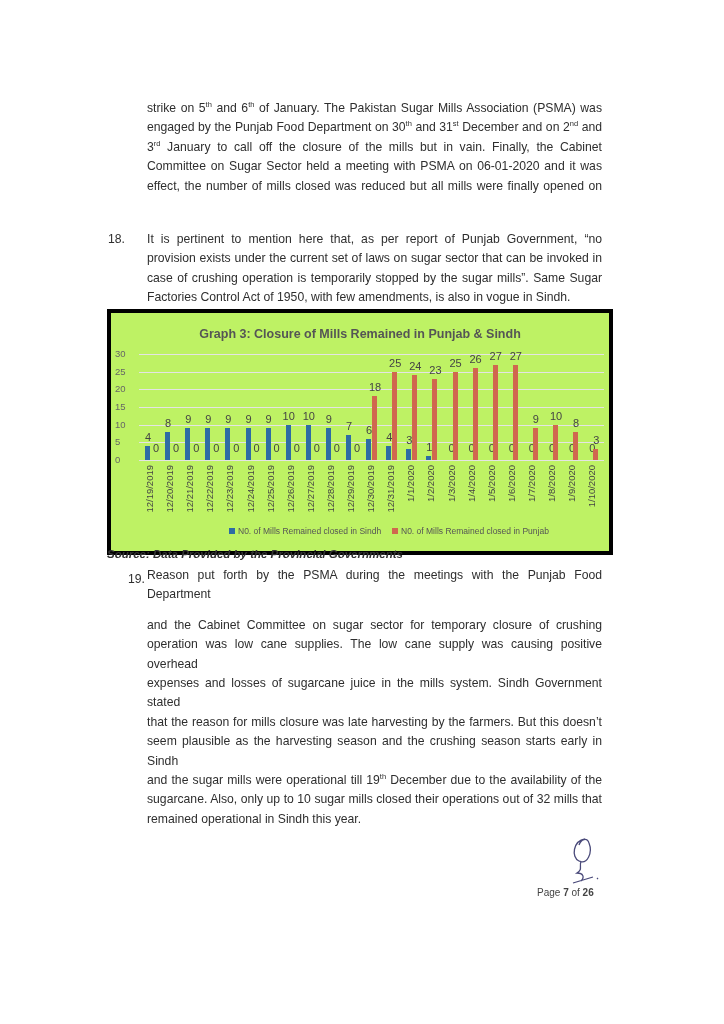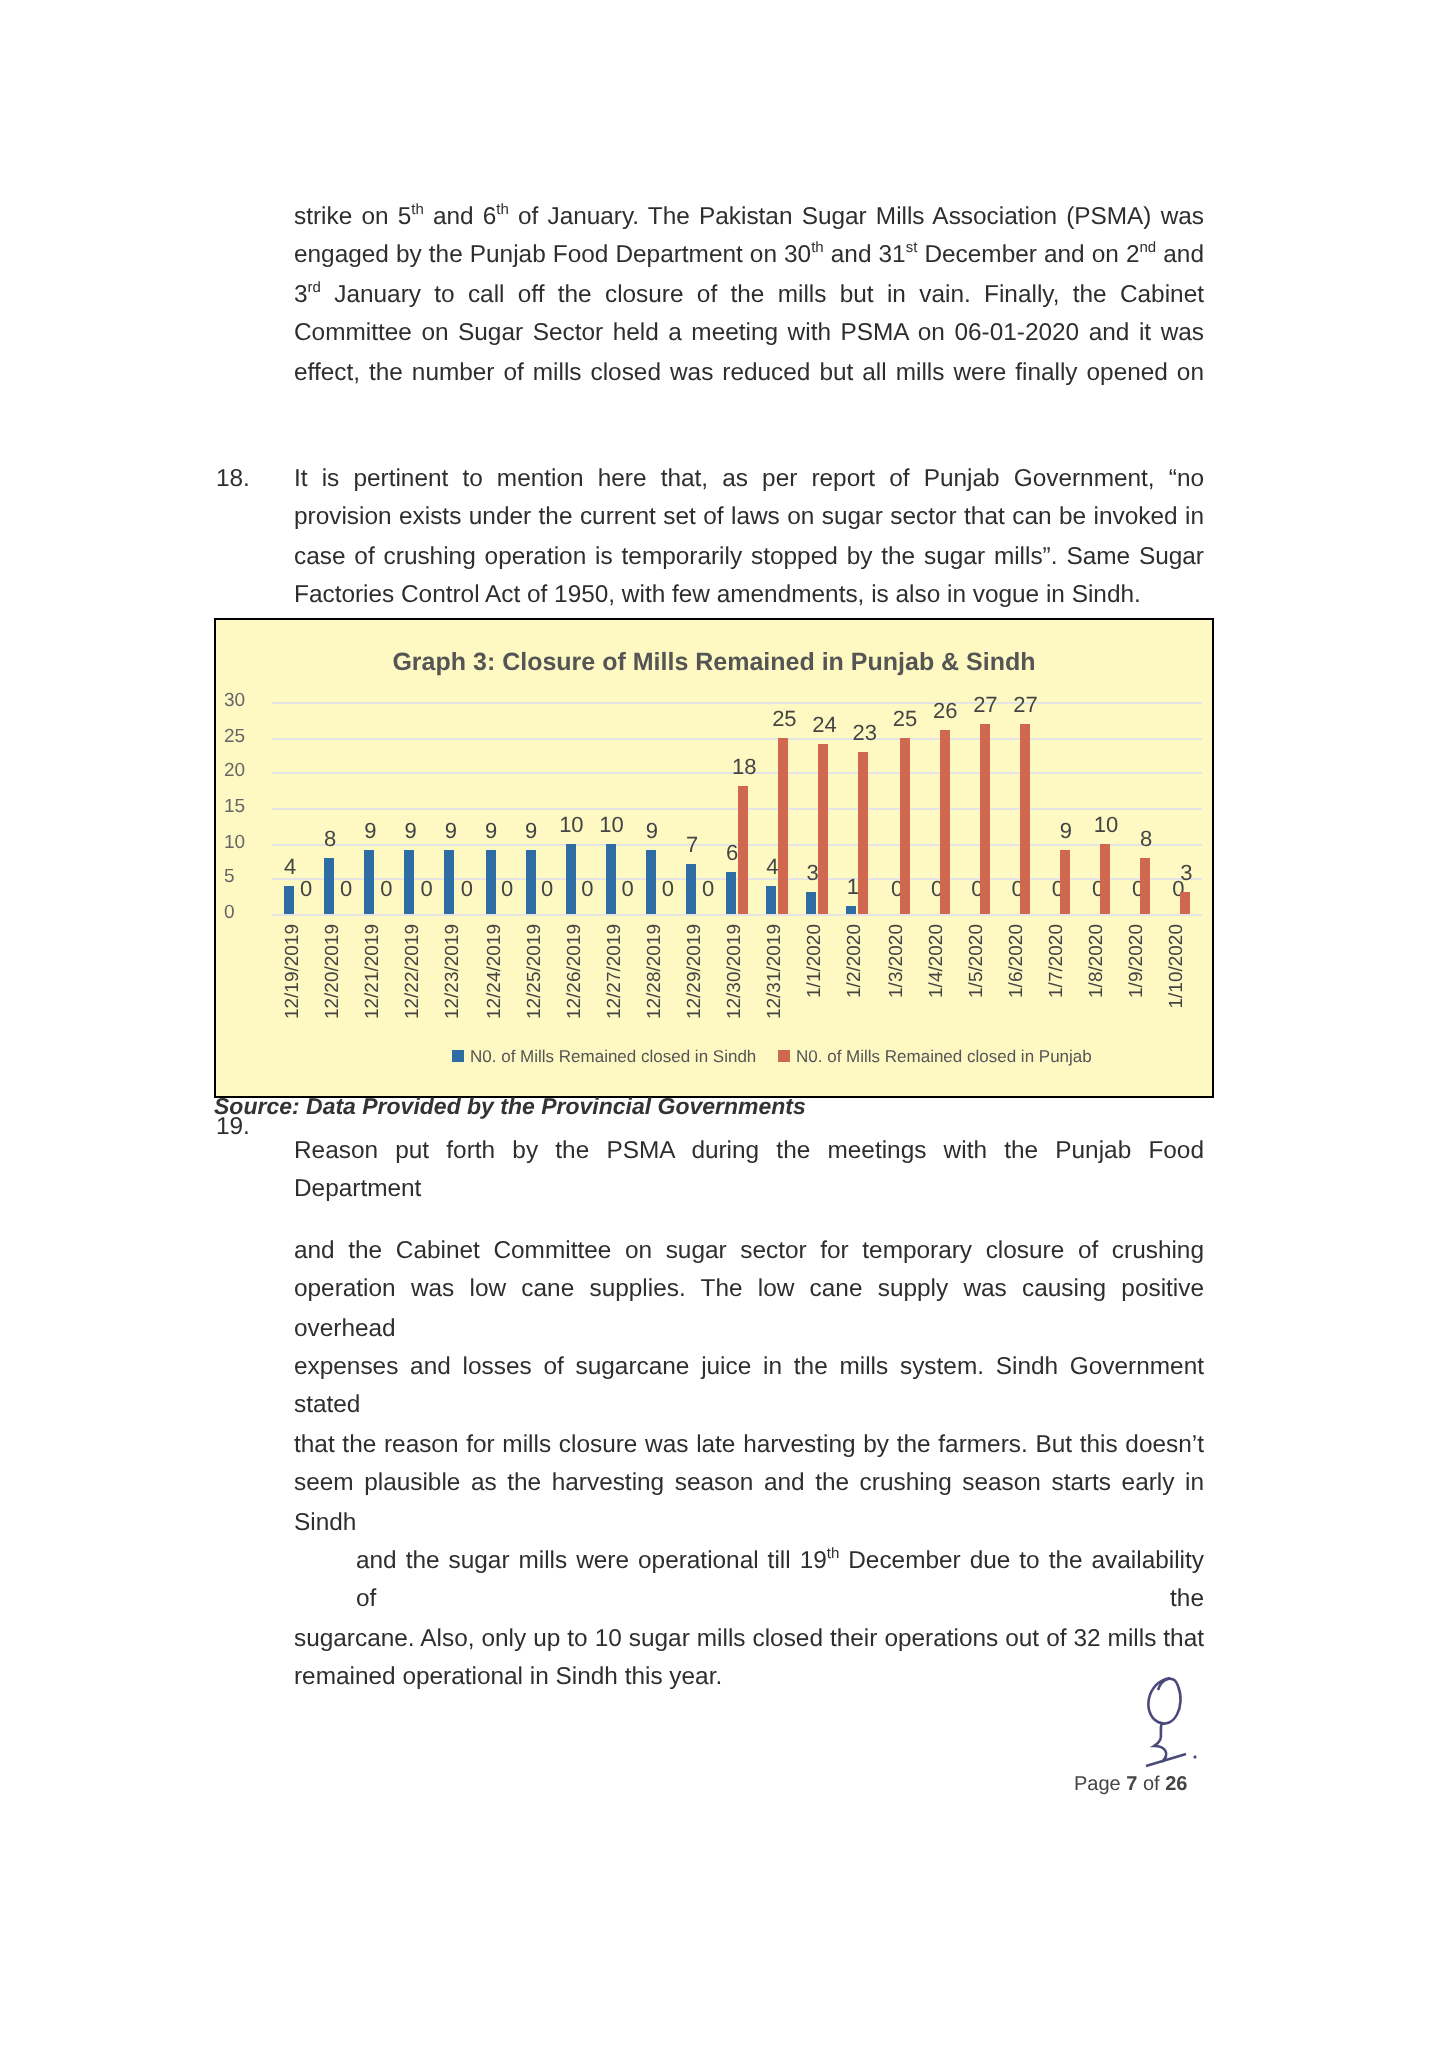--- a/index.html
+++ b/index.html
@@ -13,21 +13,21 @@
     position: absolute; left: 147px; width: 455px;
     font-size: 12.2px; line-height: 19.4px; text-align: justify;
     color: #2e2e2e;
   }
   .para-num {
     position: absolute; left: 108px; font-size: 12.2px; line-height: 19.4px; color: #2e2e2e;
   }
   sup { font-size: 7.5px; line-height: 0; vertical-align: 5px; }
   .chart-frame {
     position: absolute; left: 107px; top: 309px; width: 498px; height: 238px;
-    border: 1px solid #000000; background: #fef9c3;
+    border: 4px solid #000000; background: #bef264;
   }
   .chart-title {
     position: absolute; left: 0; width: 100%; top: 14px; text-align: center;
     font-size: 12.5px; font-weight: bold; color: #555;
   }
   .ytick {
     position: absolute; left: 4px; width: 20px; text-align: left;
     font-size: 9.5px; color: #666;
   }
   .gridline {
@@ -181,29 +181,29 @@
     <div class="dlabel" style="left: 469.2px; top: 129px;">0</div>
     <div class="bar punjab" style="left: 482.2px; top: 136.41px; height: 10.59px; background: rgb(208, 104, 79);"></div>
     <div class="dlabel" style="left: 473.2px; top: 121.41px;">3</div>
     <div class="xlabel" style="left: 475.2px; top: 152px;">1/10/2020</div>
     <div class="legend" style="left: 74px;"><span class="swatch" style="background: rgb(46, 108, 164);"></span>N0. of Mills Remained closed in Sindh</div>
     <div class="legend" style="left: 237px;"><span class="swatch" style="background: rgb(208, 104, 79);"></span>N0. of Mills Remained closed in Punjab</div>
   </div>
 
 <div class="source">Source: Data Provided by the Provincial Governments</div>
 
-<span class="para-num" style="top:554px;">19.</span>
+<span class="para-num" style="top:570px;margin-left:20px;">19.</span>
 <div id="p19" class="para" style="top:566px;">
     <div style="text-align: justify; text-align-last: justify;">Reason put forth by the PSMA during the meetings with the Punjab Food Department</div>
     <div style="text-align: justify; text-align-last: justify; margin-top: 11px;">and the Cabinet Committee on sugar sector for temporary closure of crushing</div>
     <div style="text-align: justify; text-align-last: justify;">operation was low cane supplies. The low cane supply was causing positive overhead</div>
     <div style="text-align: justify; text-align-last: justify;">expenses and losses of sugarcane juice in the mills system. Sindh Government stated</div>
     <div style="text-align: justify; text-align-last: justify;">that the reason for mills closure was late harvesting by the farmers. But this doesn’t</div>
     <div style="text-align: justify; text-align-last: justify;">seem plausible as the harvesting season and the crushing season starts early in Sindh</div>
-    <div style="text-align: justify; text-align-last: justify; margin-left: 31px;">and the sugar mills were operational till 19<sup>th</sup> December due to the availability of the</div>
+    <div style="text-align: justify; text-align-last: justify;">and the sugar mills were operational till 19<sup>th</sup> December due to the availability of the</div>
     <div style="text-align: justify; text-align-last: justify;">sugarcane. Also, only up to 10 sugar mills closed their operations out of 32 mills that</div>
     <div style="text-align: left; text-align-last: left;">remained operational in Sindh this year.</div>
   </div>
 
 <svg class="signature" width="40" height="50" viewBox="0 0 40 50">
   <path d="M20 4 C8 6 6 22 14 26 C22 30 28 18 24 8 C22 2 16 4 14 10 M16 26 C14 32 18 34 12 38 C18 38 20 42 16 46 M8 48 L28 42 M32 44 L33 43" fill="none" stroke="#4a4a7a" stroke-width="1.3"></path>
 </svg>
 
 <div class="footer">
   <span>Page </span><b>7</b><span> of </span><b>26</b>

